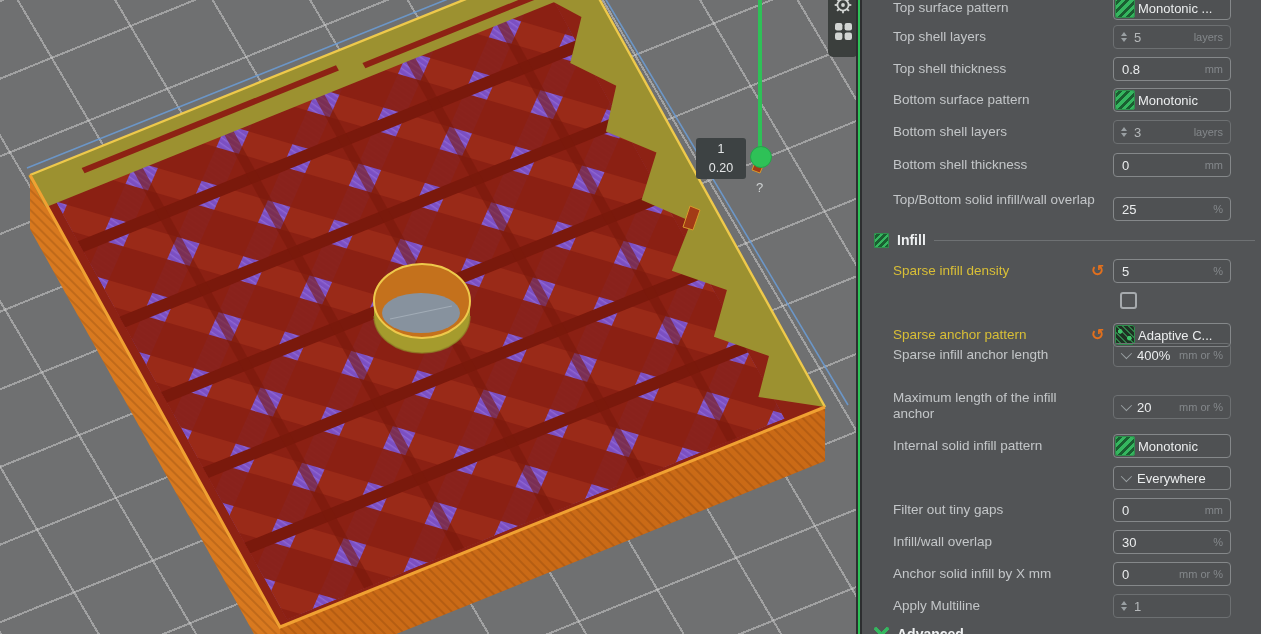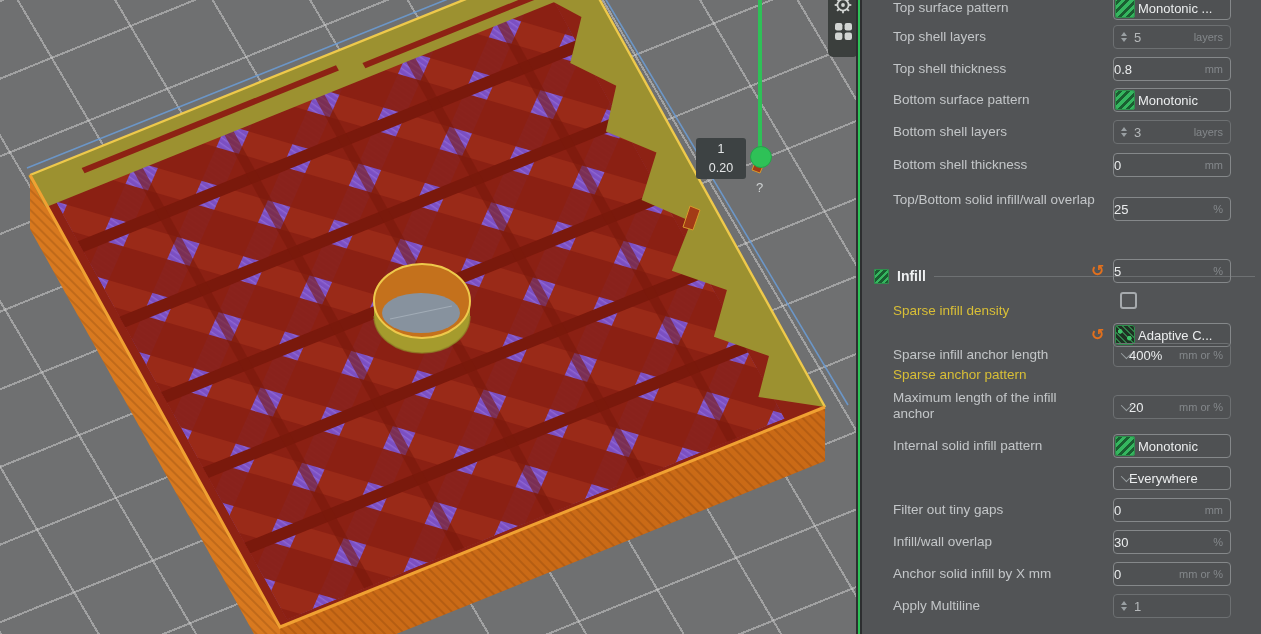--- a/index.html
+++ b/index.html
@@ -32,46 +32,46 @@
   .icon-gear{margin-top:-5px;}
   .icon-grid{margin-top:7px;}
   
   #divider{position:absolute;left:856px;top:0;width:6px;height:634px;background:#2d2e30;}
   #divider .g{position:absolute;left:2px;top:0;width:2px;height:634px;background:var(--accent,#2ec157);}
   
   #panel{position:absolute;left:862px;top:0;width:399px;height:634px;background:var(--panel-bg,#525456);}
   .row{position:absolute;left:0;width:399px;height:24px;}
   .lbl{position:absolute;left:31px;top:4px;width:205px;color:var(--label,#c3c6c8);font-size:13.5px;line-height:16px;}
   .lbl.two{top:-5px;}
-  .lbl.mod{color:var(--gold,#d9bf36);margin-top:40px;}
+  .lbl.mod{color:var(--gold,#d9bf36);}
   .box{position:absolute;left:251px;top:0;width:118px;height:24px;border:1px solid var(--box-border,#85888a);
     border-radius:4px;box-sizing:border-box;display:flex;align-items:center;background:rgba(0,0,0,0.03);}
   .box.dim{border-color:#6d7072;}
-  .val{color:var(--value,#ebedee);font-size:13px;margin-left:0;white-space:nowrap;}
+  .val{color:var(--value,#ebedee);font-size:13px;margin-left:8px;white-space:nowrap;}
   .val.dimv{color:#b5b8ba;margin-left:6px;}
   .unit{position:absolute;right:7px;color:var(--unit,#84888b);font-size:11px;padding-left:35px;}
   .spin{margin-left:5px;display:flex;flex-direction:column;gap:2px;align-items:center;width:9px;}
   .spin i{display:block;width:0;height:0;border-left:3.5px solid transparent;border-right:3.5px solid transparent;}
   .spin .up{border-bottom:4px solid #9aa0a3;}
   .spin .dn{border-top:4px solid #9aa0a3;}
   .caret{margin-left:7px;width:7px;height:7px;border-right:1.6px solid #9aa0a3;border-bottom:1.6px solid #9aa0a3;
     transform:rotate(45deg) translateY(-2px);flex:none;}
   .swatch{width:20px;height:20px;border-radius:3px;margin-left:1px;flex:none;
     background:repeating-linear-gradient(135deg,#35b65f 0 3px,#1a5e31 3px 6px);
     box-shadow:inset 0 0 0 1px #2f8f4d;}
   .swatch.adaptive{background-color:#1f3023;
     background-image:radial-gradient(circle at 26% 32%,#3ec268 2px,transparent 2.6px),
       radial-gradient(circle at 72% 66%,#3ec268 2px,transparent 2.6px),
       repeating-linear-gradient(45deg,rgba(62,194,104,.55) 0 1.5px,transparent 1.5px 4.5px);}
   .swatch+.val{margin-left:3px;}
   .revert{position:absolute;left:229px;top:2px;width:18px;color:var(--revert,#e2701d);
     font-family:"DejaVu Sans",sans-serif;font-size:16px;font-weight:bold;line-height:20px;}
   .checkbox{position:absolute;left:258px;top:1px;width:17px;height:17px;border:2px solid #a6aaad;
     border-radius:3px;box-sizing:border-box;}
-  .hdr{position:absolute;left:12px;width:383px;height:18px;display:flex;align-items:center;gap:8px;margin-top:36px;}
+  .hdr{position:absolute;left:12px;width:383px;height:18px;display:flex;align-items:center;gap:8px;}
   .hicon{width:15px;height:15px;border-radius:2px;flex:none;
     background:repeating-linear-gradient(135deg,#35b65f 0 2.5px,#1a5e31 2.5px 5px);
     box-shadow:inset 0 0 0 1px #2f8f4d;}
   .hicon.star{background:
     linear-gradient(45deg,transparent 42%,#35b65f 42% 58%,transparent 58%),
     linear-gradient(-45deg,transparent 42%,#35b65f 42% 58%,transparent 58%);box-shadow:none;}
   .htxt{color:var(--header,#eef0f1);font-size:14px;font-weight:bold;white-space:nowrap;}
   .hline{flex:1;border-top:1px solid #6e7173;margin-right:2px;}
 </style>
 </head>

